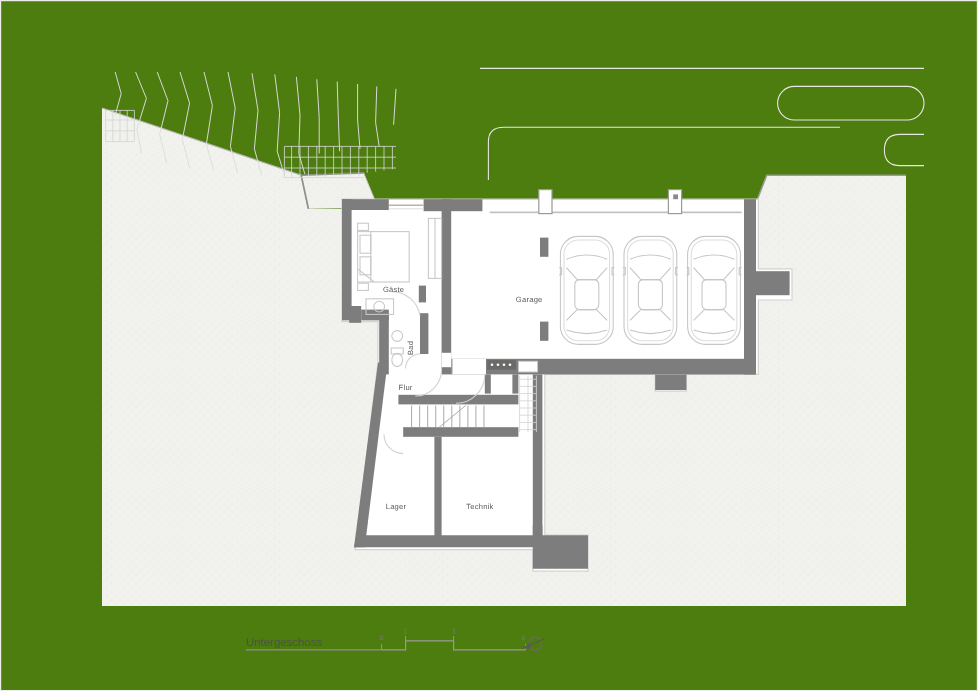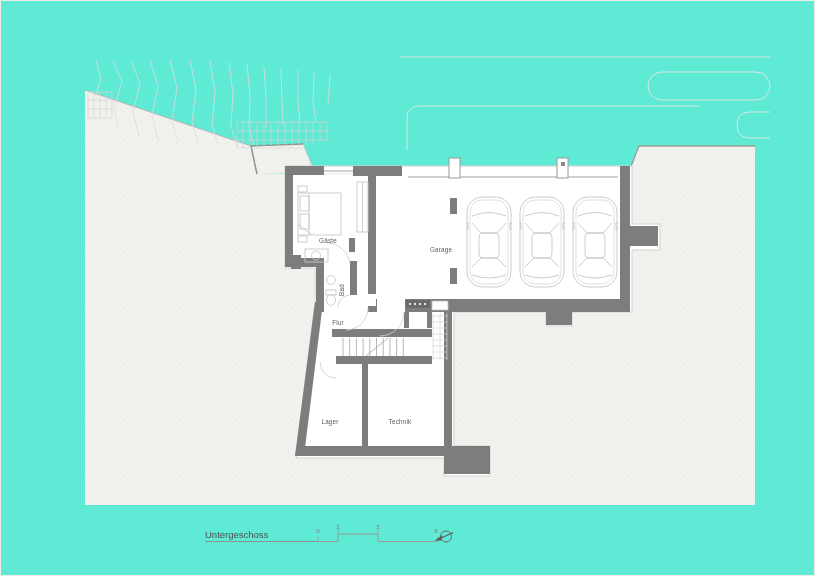--- a/index.html
+++ b/index.html
@@ -1,19 +1,19 @@
 <!DOCTYPE html>
 <html><head>
 <meta charset="utf-8">
 <style>
   html,body{margin:0;padding:0;background:#ffffff;}
   .page{
     position:relative;
     width:815px;height:576px;
-    background:#5eead4;
+    background:#4d7c0f;
     box-shadow:inset 0 0 0 1px #ececea;
     font-family:"Liberation Sans", sans-serif;
     overflow:hidden;
   }
   svg{display:block;}
   text{
     font-family:"Liberation Sans", sans-serif;
     fill:#5a5a5a;
   }
   .room-label{font-size:6.3px;letter-spacing:.2px;}

